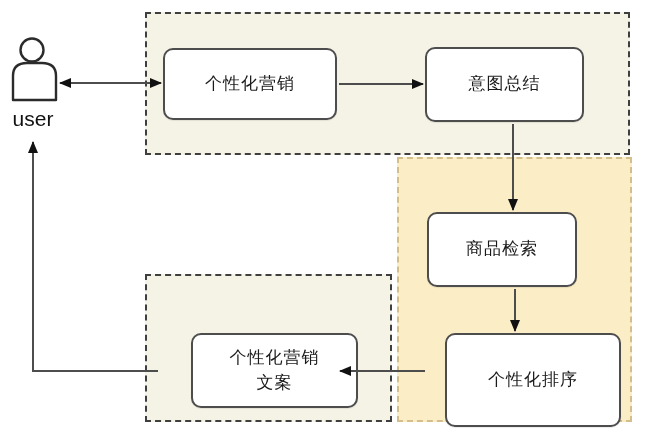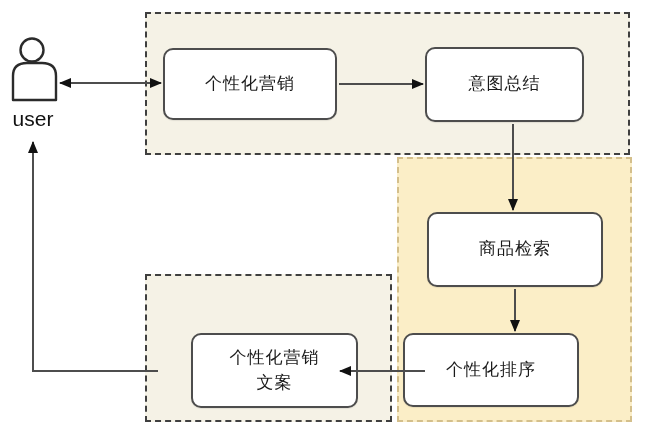--- a/index.html
+++ b/index.html
@@ -74,22 +74,22 @@
   
   #region-inquiry      { left: 145px; top: 12px;  width: 485px; height: 143px; }
   #region-recommend    { left: 397px; top: 157px; width: 235px; height: 265px; }
   #region-copywriting  { left: 145px; top: 274px; width: 247px; height: 148px; }
   #region-inquiry-label     { left: 158px; top: 18px;  }
   #region-recommend-label   { left: 404px; top: 166px; }
   #region-copywriting-label { left: 164px; top: 285px; }
   
   #node-dialogue  { left: 163px; top: 48px;  width: 174px; height: 72px; }
   #node-intent    { left: 425px; top: 47px;  width: 159px; height: 75px; }
-  #node-retrieval { left: 427px; top: 212px; width: 176px; height: 75px; align-items: center; }
-  #node-ranking   { left: 403px; top: 333px; width: 176px; height: 74px; }
+  #node-retrieval { left: 427px; top: 212px; width: 150px; height: 75px; align-items: center; }
+  #node-ranking   { left: 445px; top: 333px; width: 176px; height: 94px; }
   #node-copy      { left: 158px; top: 333px; width: 167px; height: 75px; margin-left: 33px; }
 </style>
 </head>
 <body>
 
 <div id="canvas">
 
   <div class="region region-dark" id="region-inquiry"></div>
   <div class="region region-light" id="region-recommend"></div>
   <div class="region region-dark" id="region-copywriting"></div>

